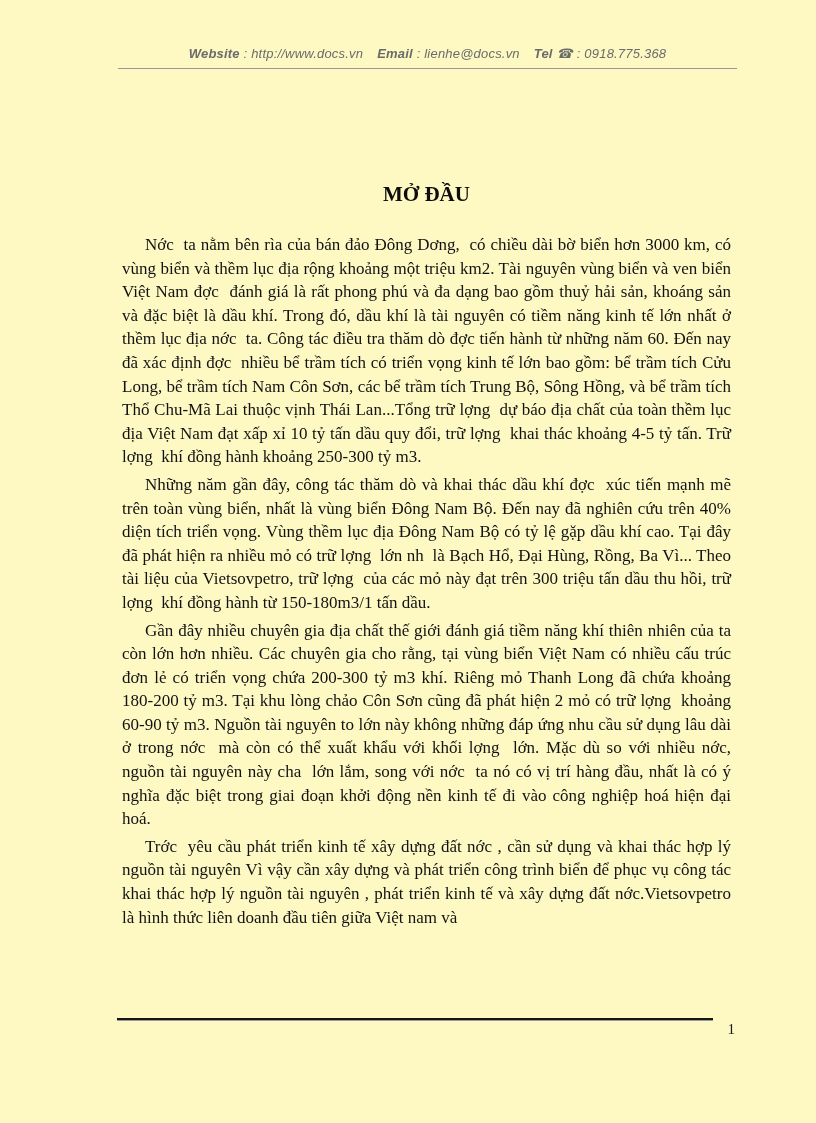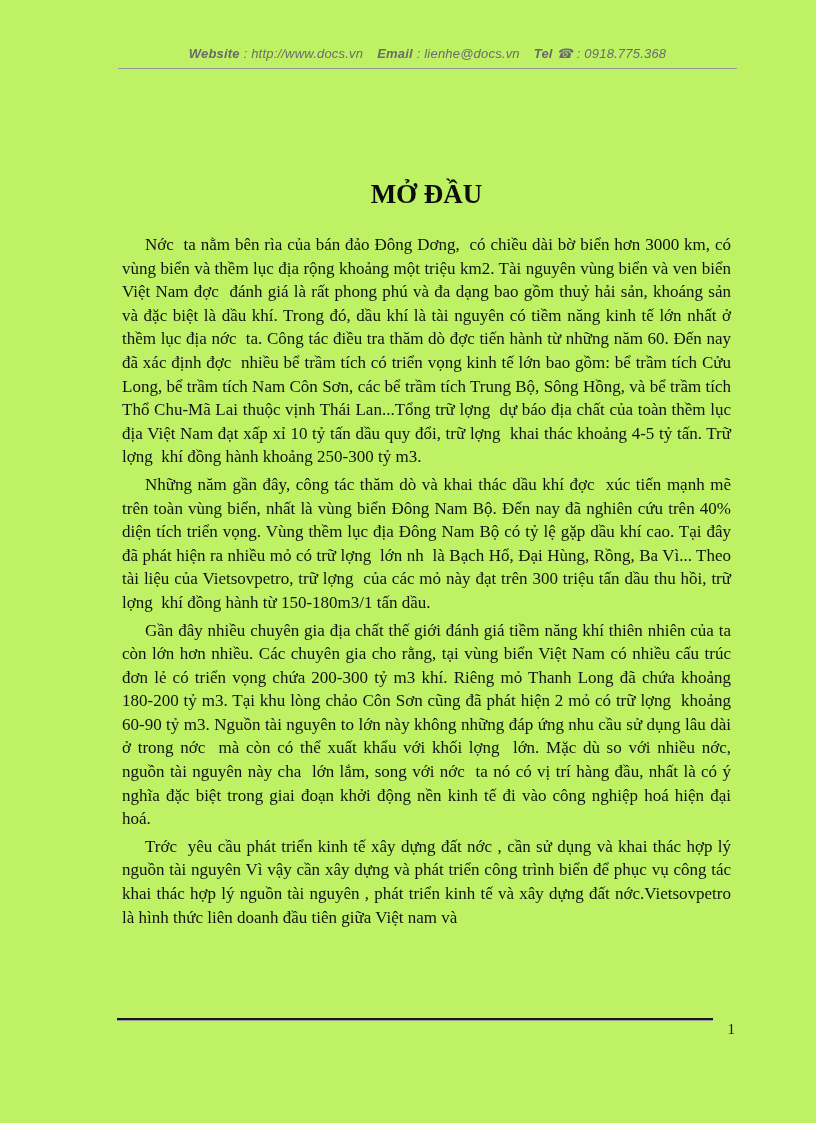--- a/index.html
+++ b/index.html
@@ -1,20 +1,20 @@
 <!DOCTYPE html>
 <html><head>
 <meta charset="utf-8">
 <style>
   html, body { margin: 0; padding: 0; background: #ffffff; }
   .page {
     position: relative;
     width: 816px;
     height: 1123px;
-    background: #bef264;
+    background: #fef9c3;
     overflow: hidden;
     font-family: "Liberation Serif", serif;
     color: #111111;
   }
   
   .header-info {
     position: absolute;
     left: 118px;
     width: 619px;
     top: 45px;
@@ -39,21 +39,21 @@
     background: #979797;
   }
   
   .doc-title {
     position: absolute;
     left: 118px;
     width: 617px;
     top: 180px;
     text-align: center;
     font-weight: 700;
-    font-size: 27px;
+    font-size: 21px;
     line-height: 28px;
     color: #0d0d0d;
   }
   
   .content {
     position: absolute;
     left: 118px;
     top: 229px;
     width: 617px;
   }

